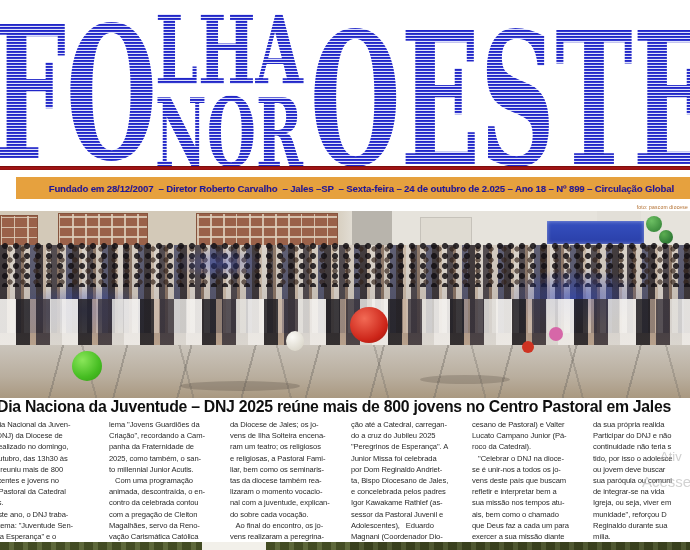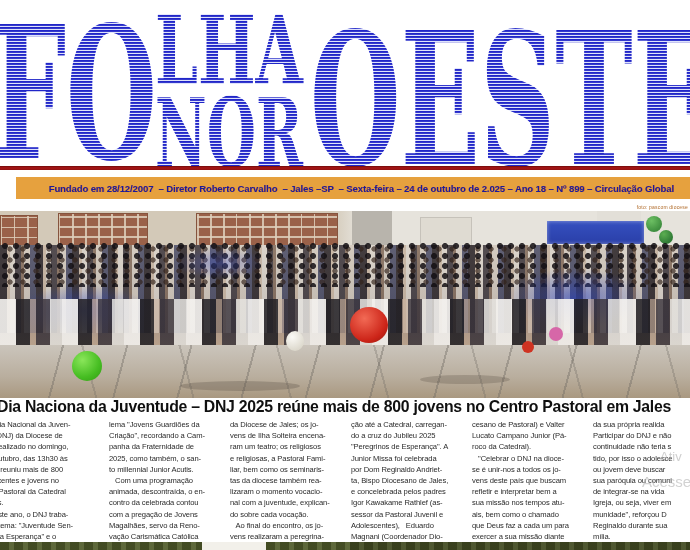--- a/index.html
+++ b/index.html
@@ -183,21 +183,21 @@
       </div>
       <div class="col">
         <div class="line">lema "Jovens Guardiões da</div>
         <div class="line">Criação", recordando a Cam-</div>
         <div class="line">panha da Fraternidade de</div>
         <div class="line">2025, como também, o san-</div>
         <div class="line">to millennial Junior Acutis.</div>
         <div class="line">   Com uma programação</div>
         <div class="line">animada, descontraída, o en-</div>
         <div class="line">contro da celebrada contou</div>
-        <div class="line">com a pregação de Jovens</div>
+        <div class="line">com a pregação de Cleiton</div>
         <div class="line">Magalhães, servo da Reno-</div>
         <div class="line">vação Carismática Católica</div>
       </div>
       <div class="col">
         <div class="line">da Diocese de Jales; os jo-</div>
         <div class="line">vens de Ilha Solteira encena-</div>
         <div class="line">ram um teatro; os religiosos</div>
         <div class="line">e religiosas, a Pastoral Fami-</div>
         <div class="line">liar, bem como os seminaris-</div>
         <div class="line">tas da diocese também rea-</div>

